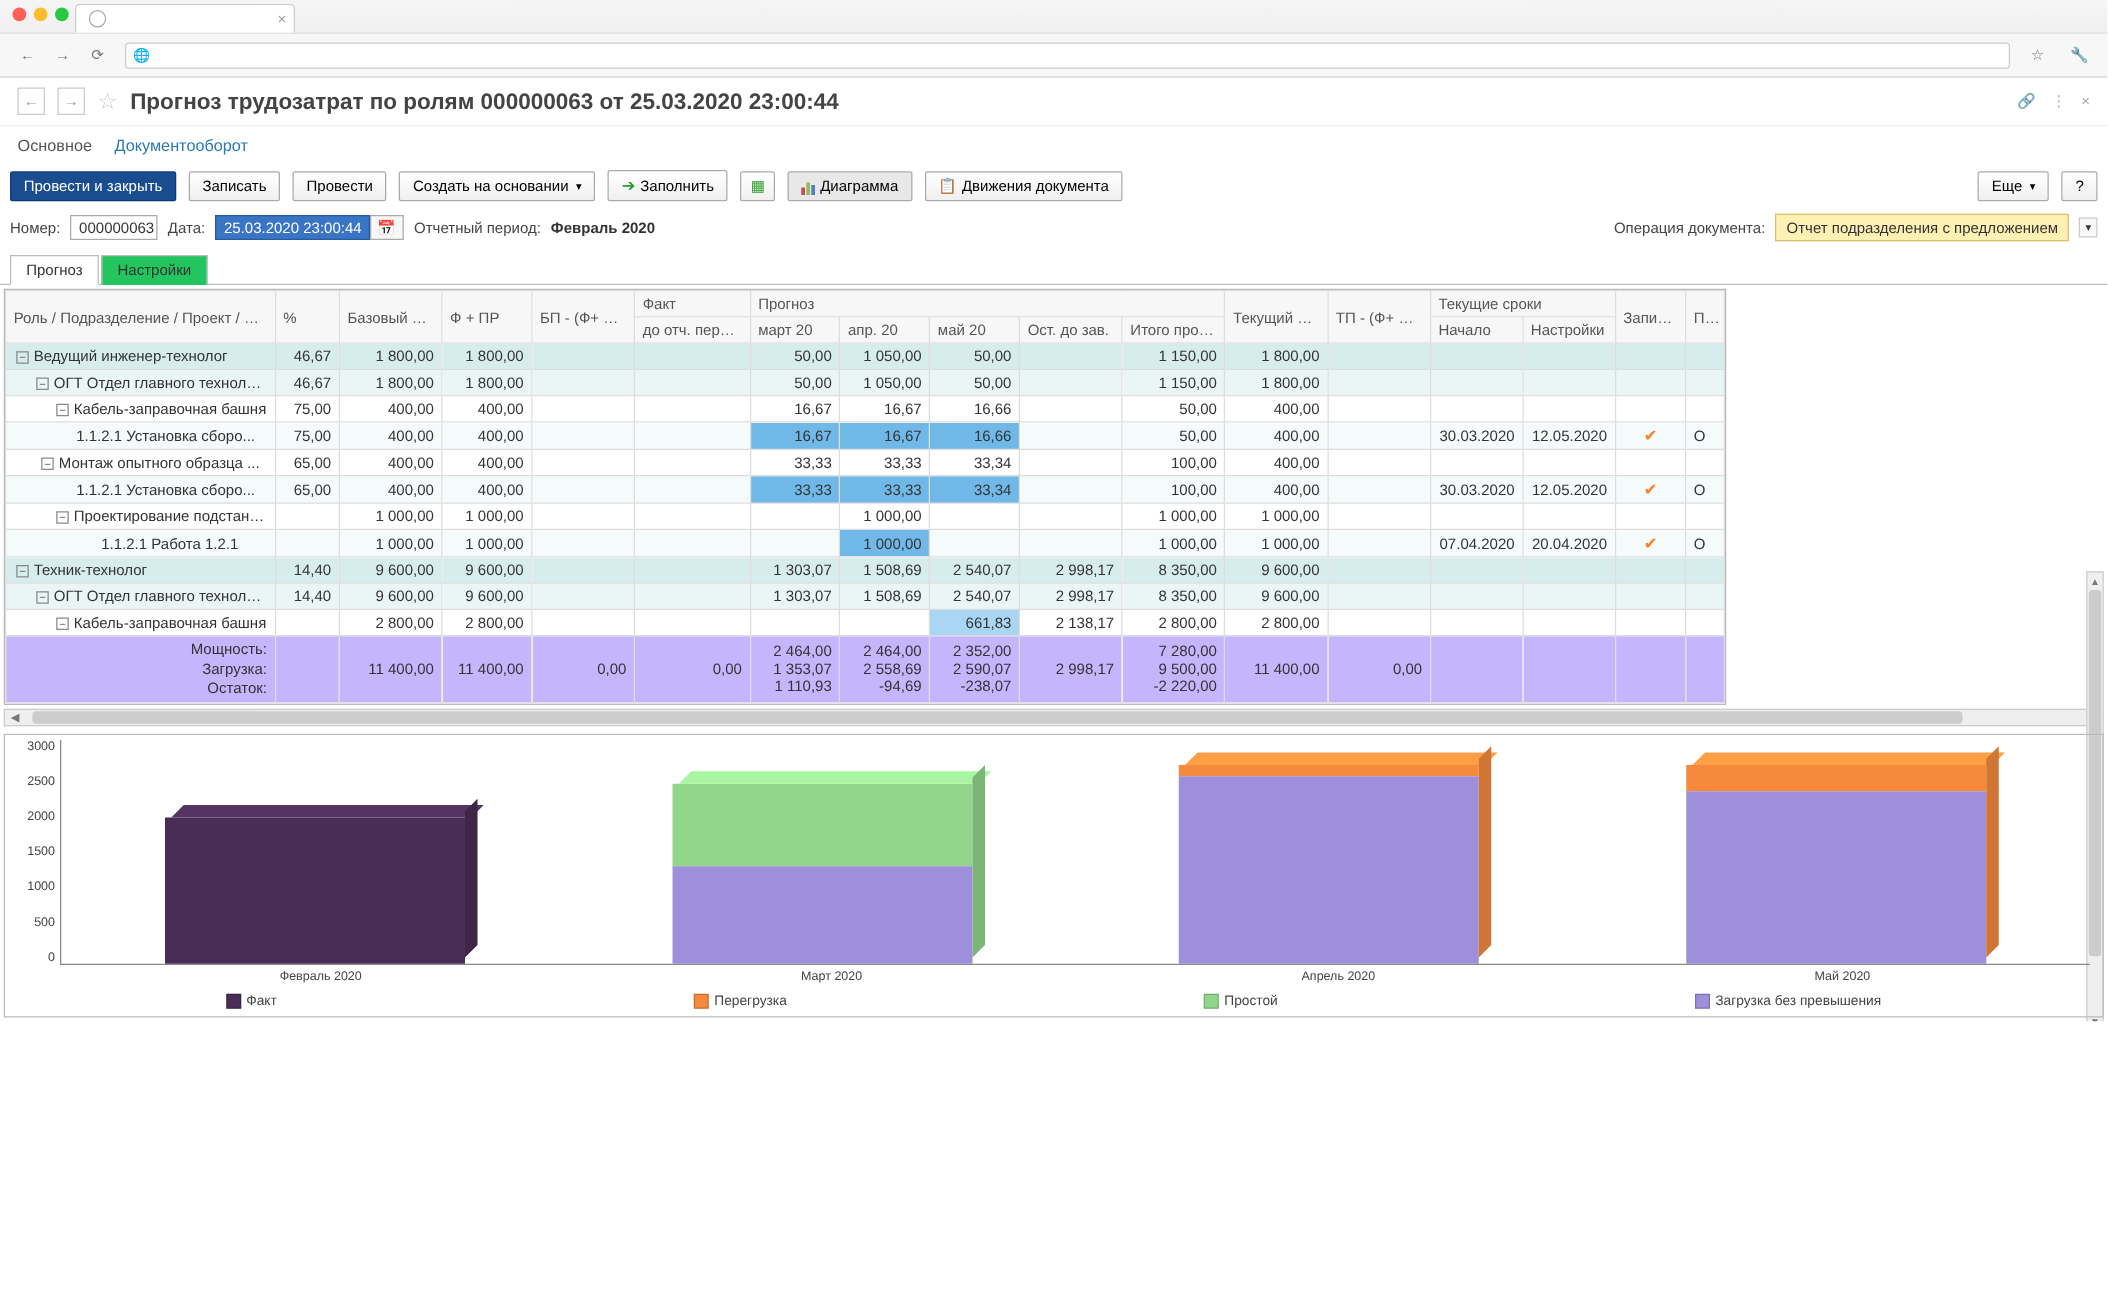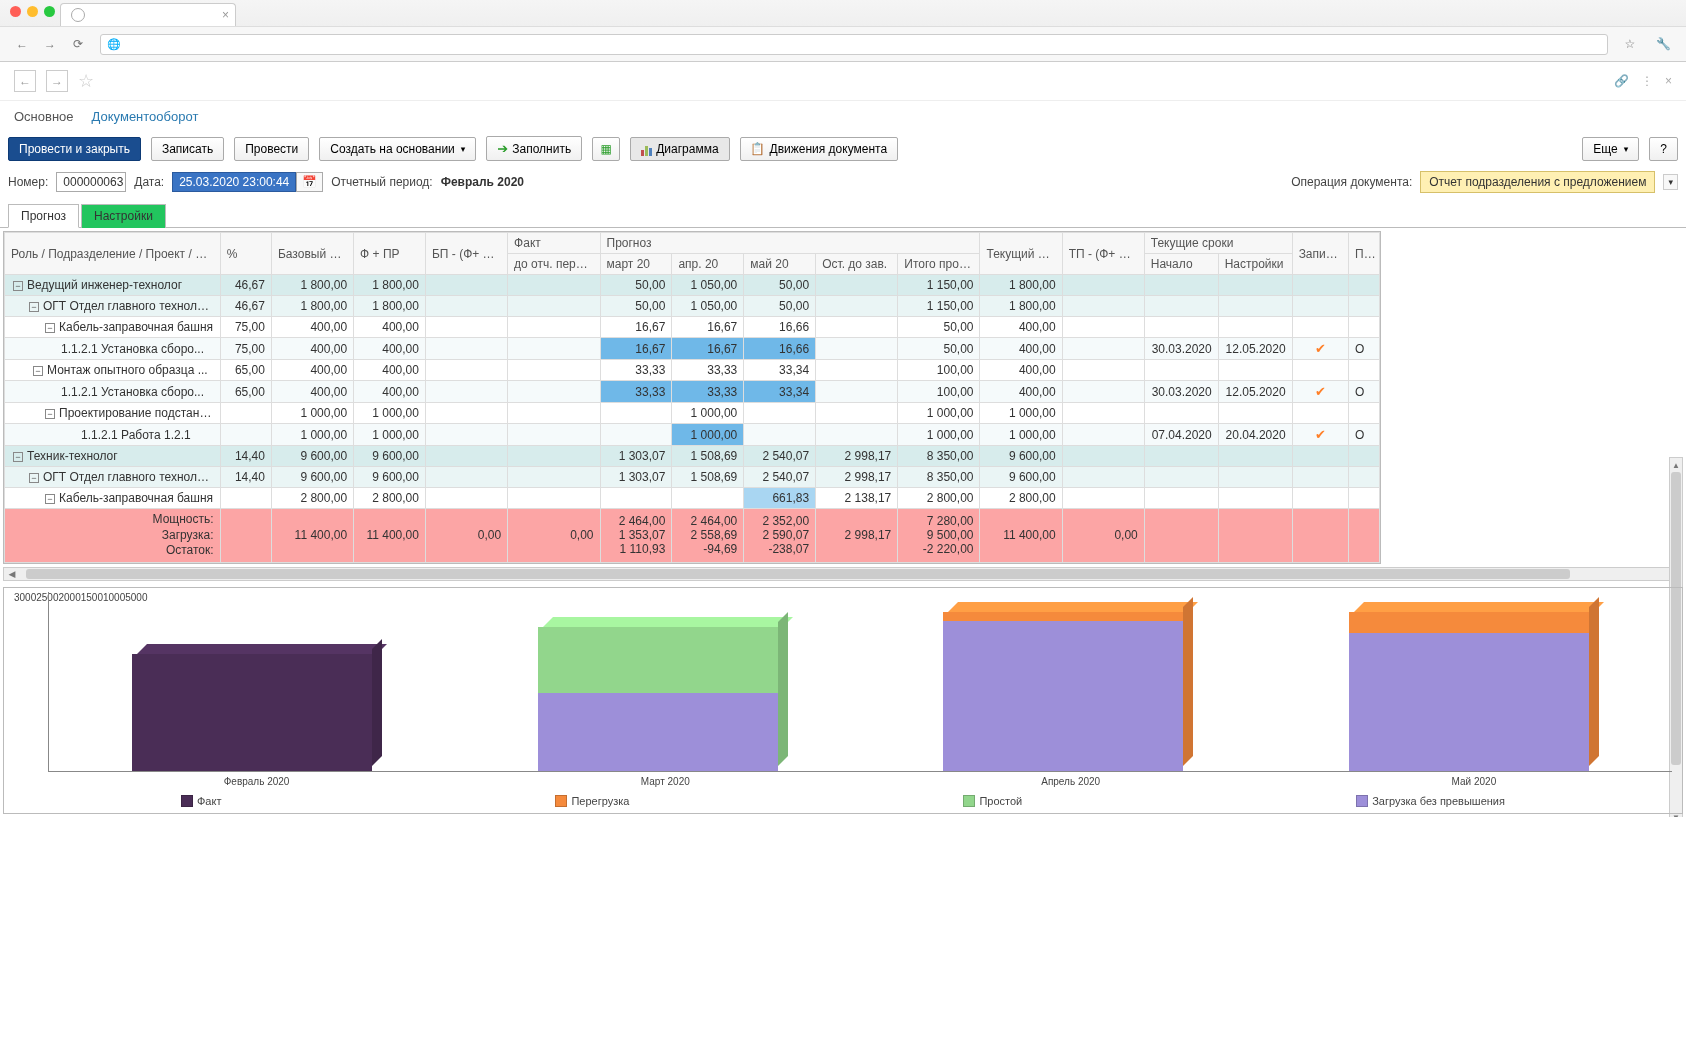--- a/index.html
+++ b/index.html
@@ -66,36 +66,36 @@
 .data-table th { background:#f7f7f7; font-weight:normal; color:#555; text-align:left; }
 .num { text-align:right; }
 .row-l0 { background:#d7ecec; }
 .row-l1 { background:#eaf5f5; }
 .row-task { background:#f5fafb; }
 .cell-blue { background:#6fb8e8 !important; }
 .cell-blue-lt { background:#a9d6f2 !important; }
 .tree-toggle { display:inline-block; width:10px; height:10px; border:1px solid #888; line-height:8px; text-align:center; font-size:9px; margin-right:4px; color:#555; }
 .check-orange { color:#ff7f27; font-size:13px; }
 
-.summary-row td { background:#fca5a5; }
+.summary-row td { background:#c4b5fd; }
 .summary-labels { text-align:right; line-height:1.3; }
 
 .hscroll { height:14px; background:#efefef; border:1px solid #ccc; margin:2px 3px 6px; position:relative; }
 .hscroll-thumb { position:absolute; left:22px; width:92%; top:1px; bottom:1px; background:#ccc; border-radius:3px; }
 .hscroll-arr { position:absolute; top:0; bottom:0; width:16px; display:flex; align-items:center; justify-content:center; color:#777; font-size:9px; }
 .hscroll-arr.l{left:0;} .hscroll-arr.r{right:0;}
 .vscroll-ind { position:absolute; right:3px; top:226px; width:14px; height:368px; background:#efefef; border:1px solid #ccc;}
 .vscroll-ind .thumb{ position:absolute; left:1px; right:1px; top:14px; height:80%; background:#ccc; border-radius:3px;}
 .vscroll-ind .arr{ position:absolute; left:0; right:0; height:14px; display:flex; align-items:center; justify-content:center; font-size:8px; color:#777;}
 .vscroll-ind .arr.t{top:0;} .vscroll-ind .arr.b{bottom:0;}
 
 
 .chart-wrap { border:1px solid #bbb; margin:3px; padding:4px 10px 6px; position:relative; }
 .chart-area { display:flex; }
-.y-axis { display:flex; flex-direction:row; justify-content:space-between; font-size:10px; color:#444; text-align:right; padding-right:4px; height:180px; width:34px;}
+.y-axis { display:flex; flex-direction:column; justify-content:space-between; font-size:10px; color:#444; text-align:right; padding-right:4px; height:180px; width:34px;}
 .plot { flex:1; border-left:1px solid #888; border-bottom:1px solid #888; height:180px; display:flex; align-items:flex-end; justify-content:space-around; position:relative; }
 .bar3d { position:relative; width:240px; }
 .bar-segment { width:100%; position:relative; }
 .bar-top { height:10px; transform:skewX(-45deg); transform-origin:bottom left; position:absolute; top:-10px; left:5px; width:100%; }
 .bar-side { width:10px; position:absolute; right:-10px; top:-5px; bottom:0; transform:skewY(-45deg); transform-origin:top left; filter:brightness(0.85);}
 .x-labels { display:flex; justify-content:space-around; font-size:10px; color:#444; margin-top:4px; margin-left:34px;}
 .legend { display:flex; justify-content:space-around; font-size:11px; color:#444; margin-top:8px; }
 .legend span { display:inline-flex; align-items:center; gap:4px; }
 .legend i { width:12px; height:12px; display:inline-block; border:1px solid rgba(0,0,0,0.2); }
 
@@ -128,20 +128,21 @@
     </div>
     <span class="icon-btn-plain">☆</span>
     <span class="icon-btn-plain wrench">🔧</span>
   </div>
 </div>
 
 <div class="page-top">
   <span class="nav-sq">←</span>
   <span class="nav-sq">→</span>
   <span class="star">☆</span>
+  <span class="page-title">Прогноз трудозатрат по ролям 000000063 от 25.03.2020 23:00:44</span>
   <div class="page-top-right">
     <span>🔗</span>
     <span>⋮</span>
     <span>×</span>
   </div>
 </div>
 
 <div class="subnav">
   <span class="active">Основное</span>
   <span class="link">Документооборот</span>

